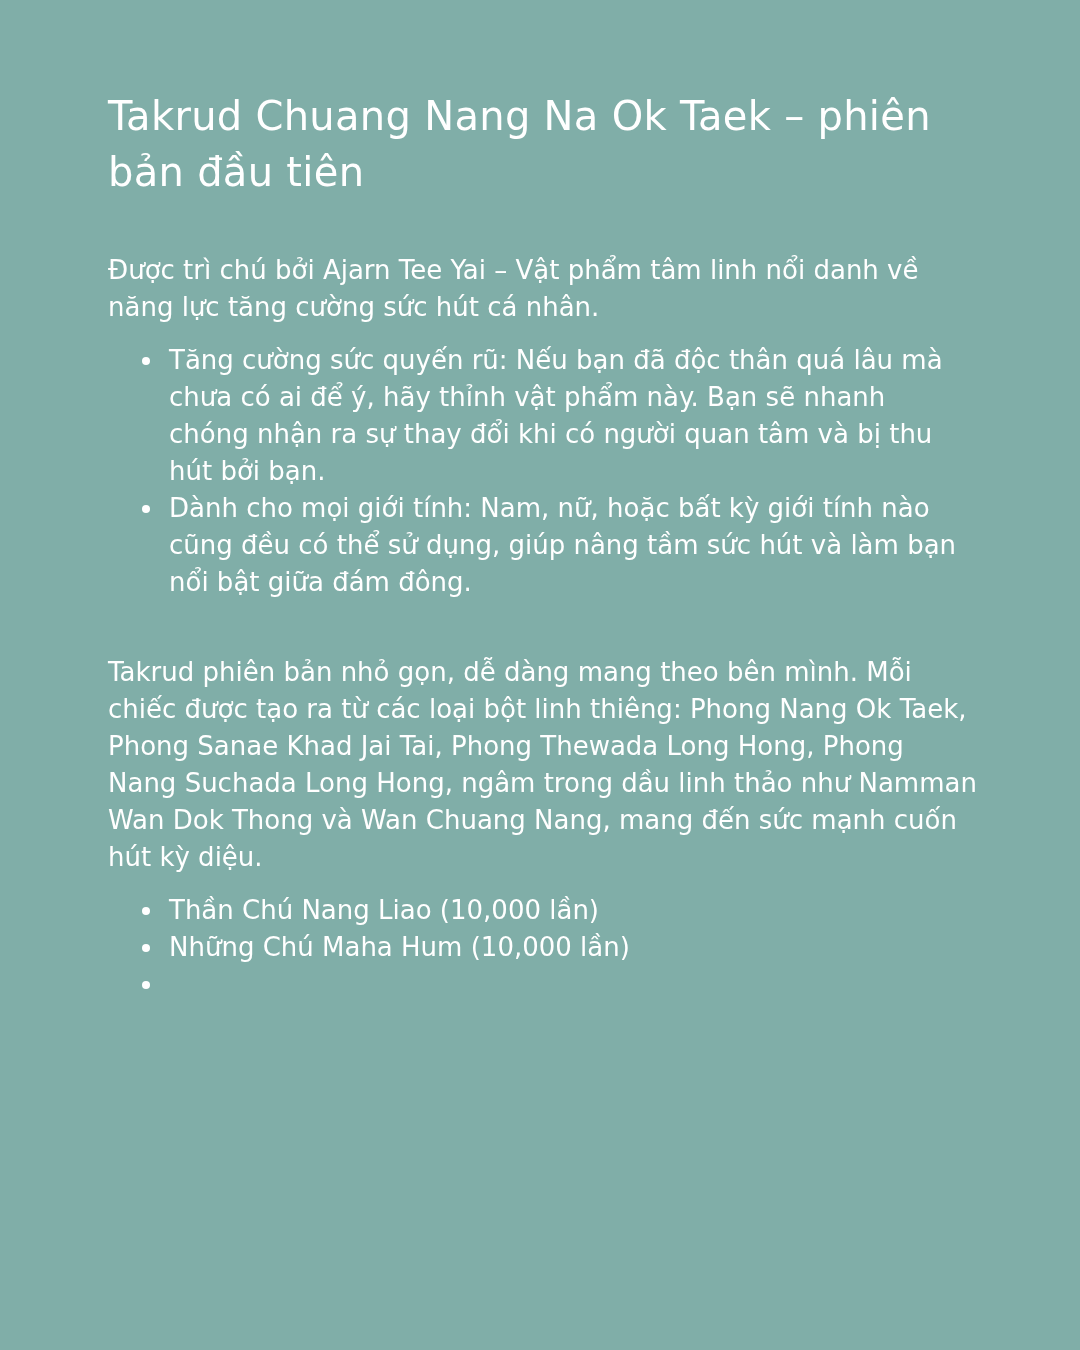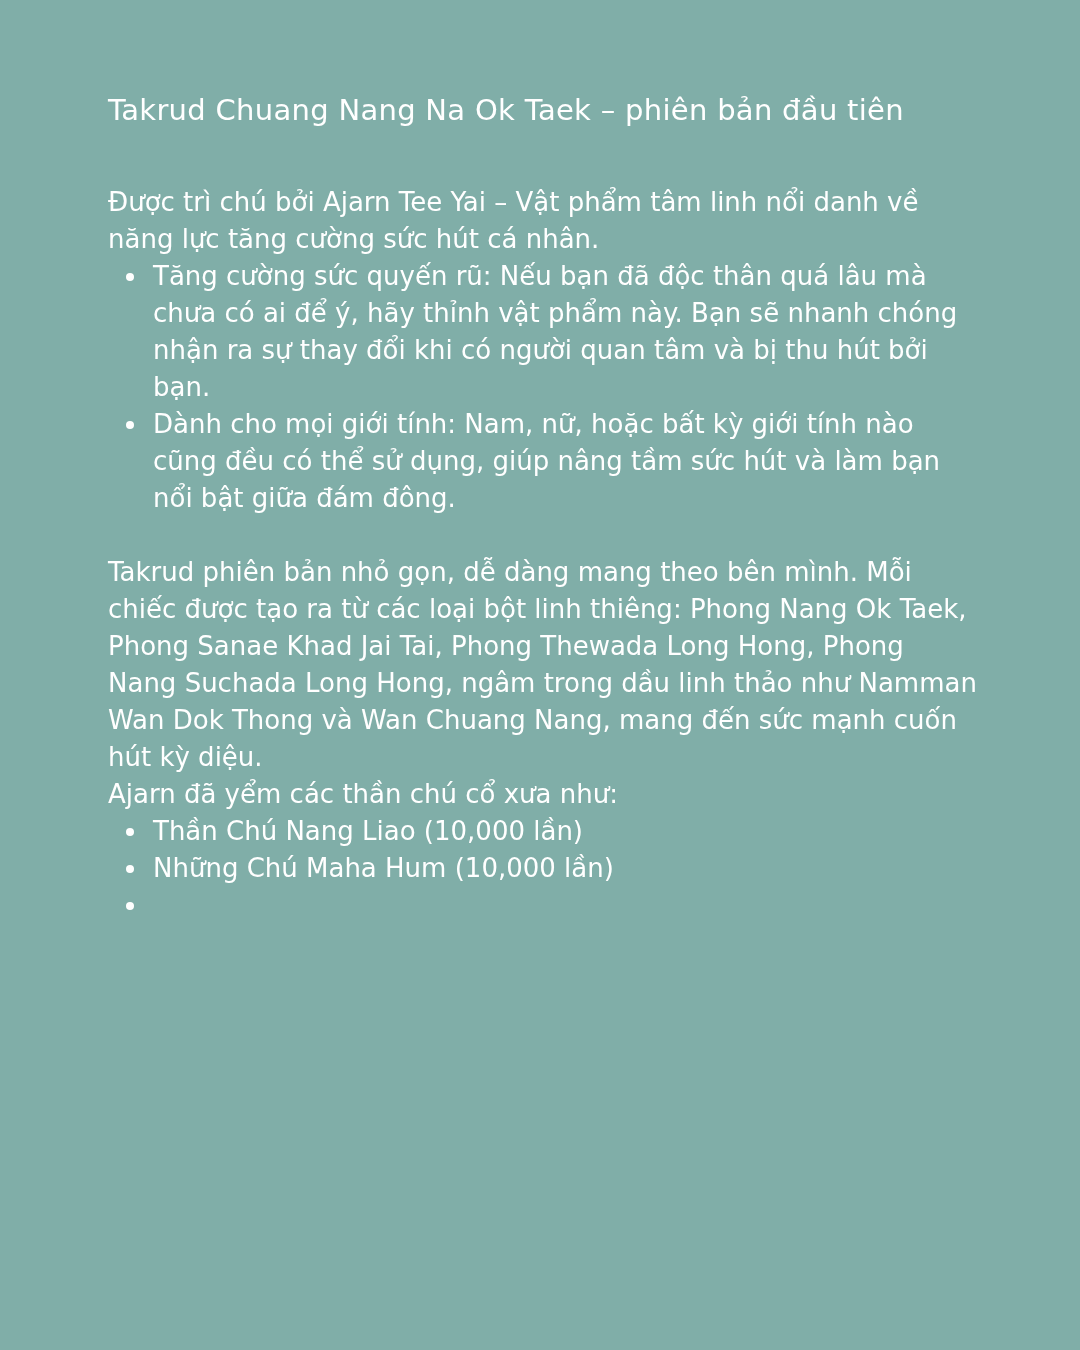--- a/index.html
+++ b/index.html
@@ -15,36 +15,36 @@
       overflow: hidden;
       position: relative;
     }
     .page {
       position: absolute;
       left: 108px;
       top: 88px;
       width: 870px;
     }
     .title {
-      font-size: 29px;
-      line-height: 44px;
+      font-size: 40px;
+      line-height: 56px;
       font-weight: 500;
       margin: 0;
       letter-spacing: 0.3px;
     }
     .body-text {
       margin-top: 52px;
       font-size: 26px;
       line-height: 37px;
     }
     p {
       margin: 0;
     }
     ul {
-      margin: 0;
+      margin: 16px;
       padding-left: 45px;
       list-style: none;
     }
     li {
       position: relative;
     }
     li .bullet {
       position: absolute;
       left: -27px;
       top: 15px;
@@ -73,21 +73,20 @@
       </li>
       <li>
         <span class="bullet"></span>
         <span>Dành cho mọi giới tính: Nam, nữ, hoặc bất kỳ giới tính nào cũng đều có thể sử dụng, giúp nâng tầm sức hút và làm bạn nổi bật giữa đám đông.</span>
       </li>
     </ul>
 
     <div class="spacer"></div>
 
     <p>Takrud phiên bản nhỏ gọn, dễ dàng mang theo bên mình. Mỗi chiếc được tạo ra từ các loại bột linh thiêng: Phong Nang Ok Taek, Phong Sanae Khad Jai Tai, Phong Thewada Long Hong, Phong Nang Suchada Long Hong, ngâm trong dầu linh thảo như Namman Wan Dok Thong và Wan Chuang Nang, mang đến sức mạnh cuốn hút kỳ diệu.</p>
-    <p>Ajarn đã yểm các thần chú cổ xưa như:</p>
 
     <ul>
       <li>
         <span class="bullet"></span>
         <span>Thần Chú Nang Liao (10,000 lần)</span>
       </li>
       <li>
         <span class="bullet"></span>
         <span>Những Chú Maha Hum (10,000 lần)</span>
       </li>

